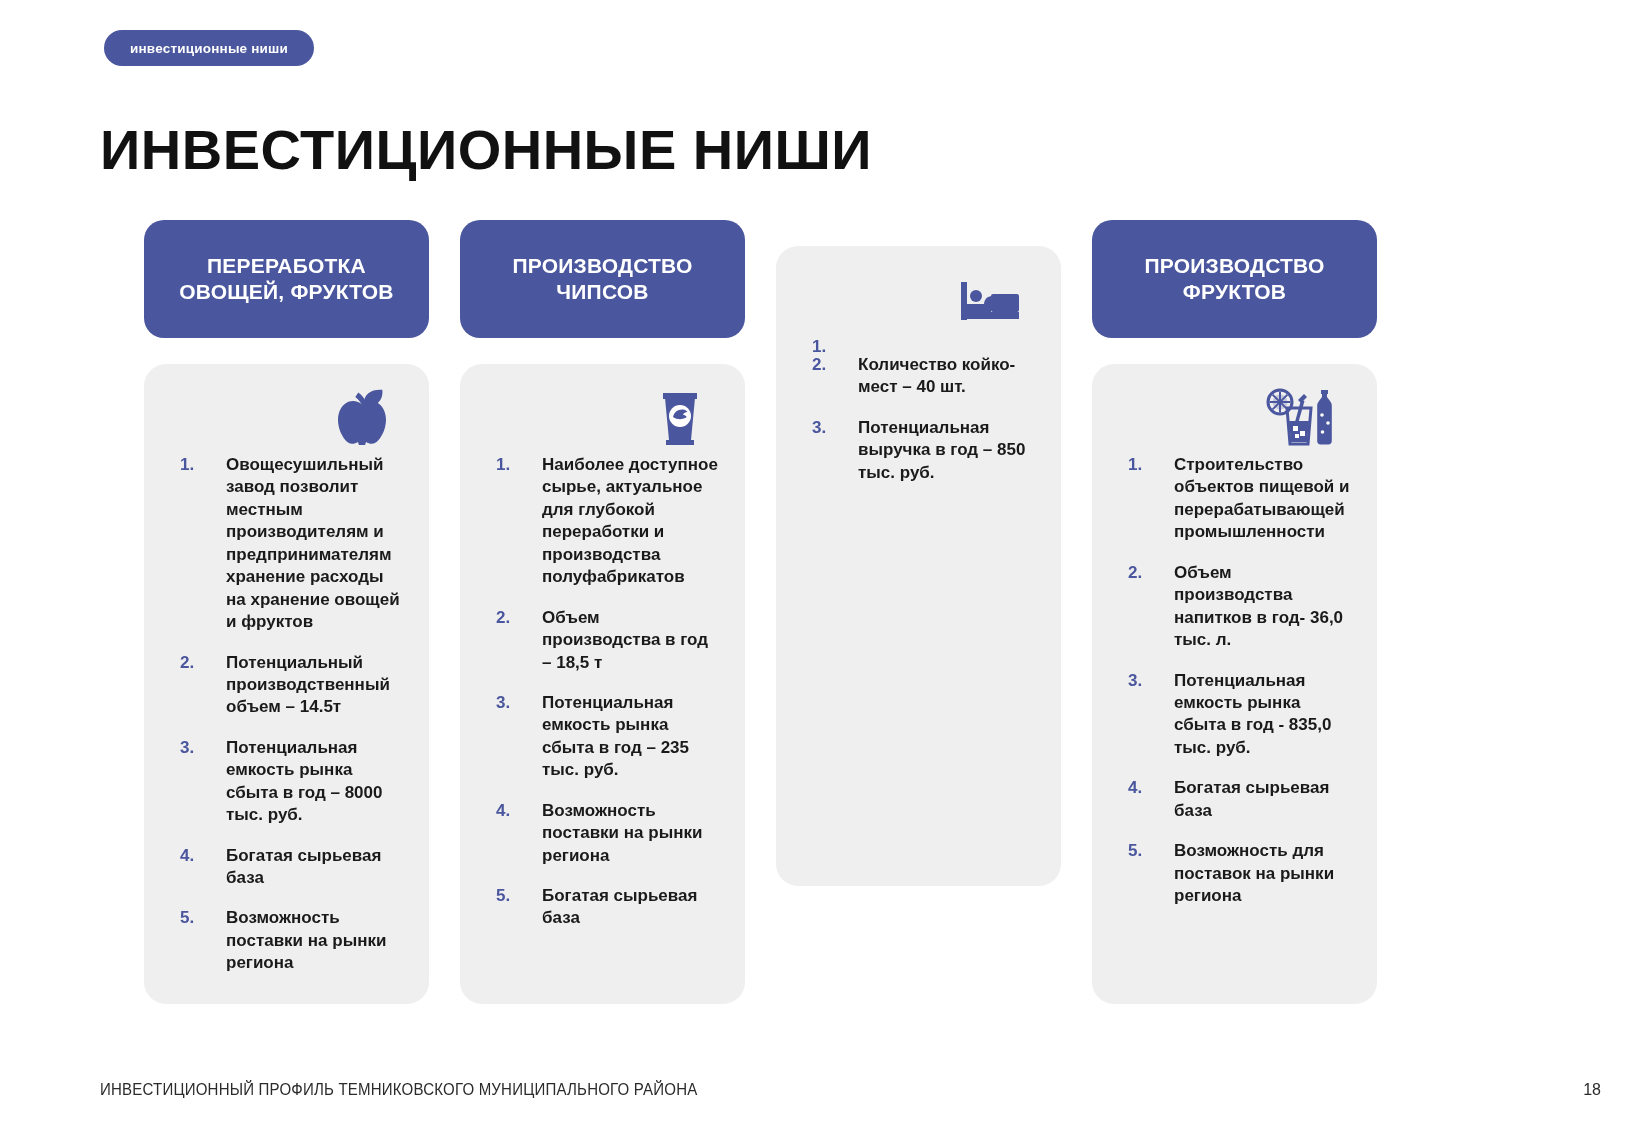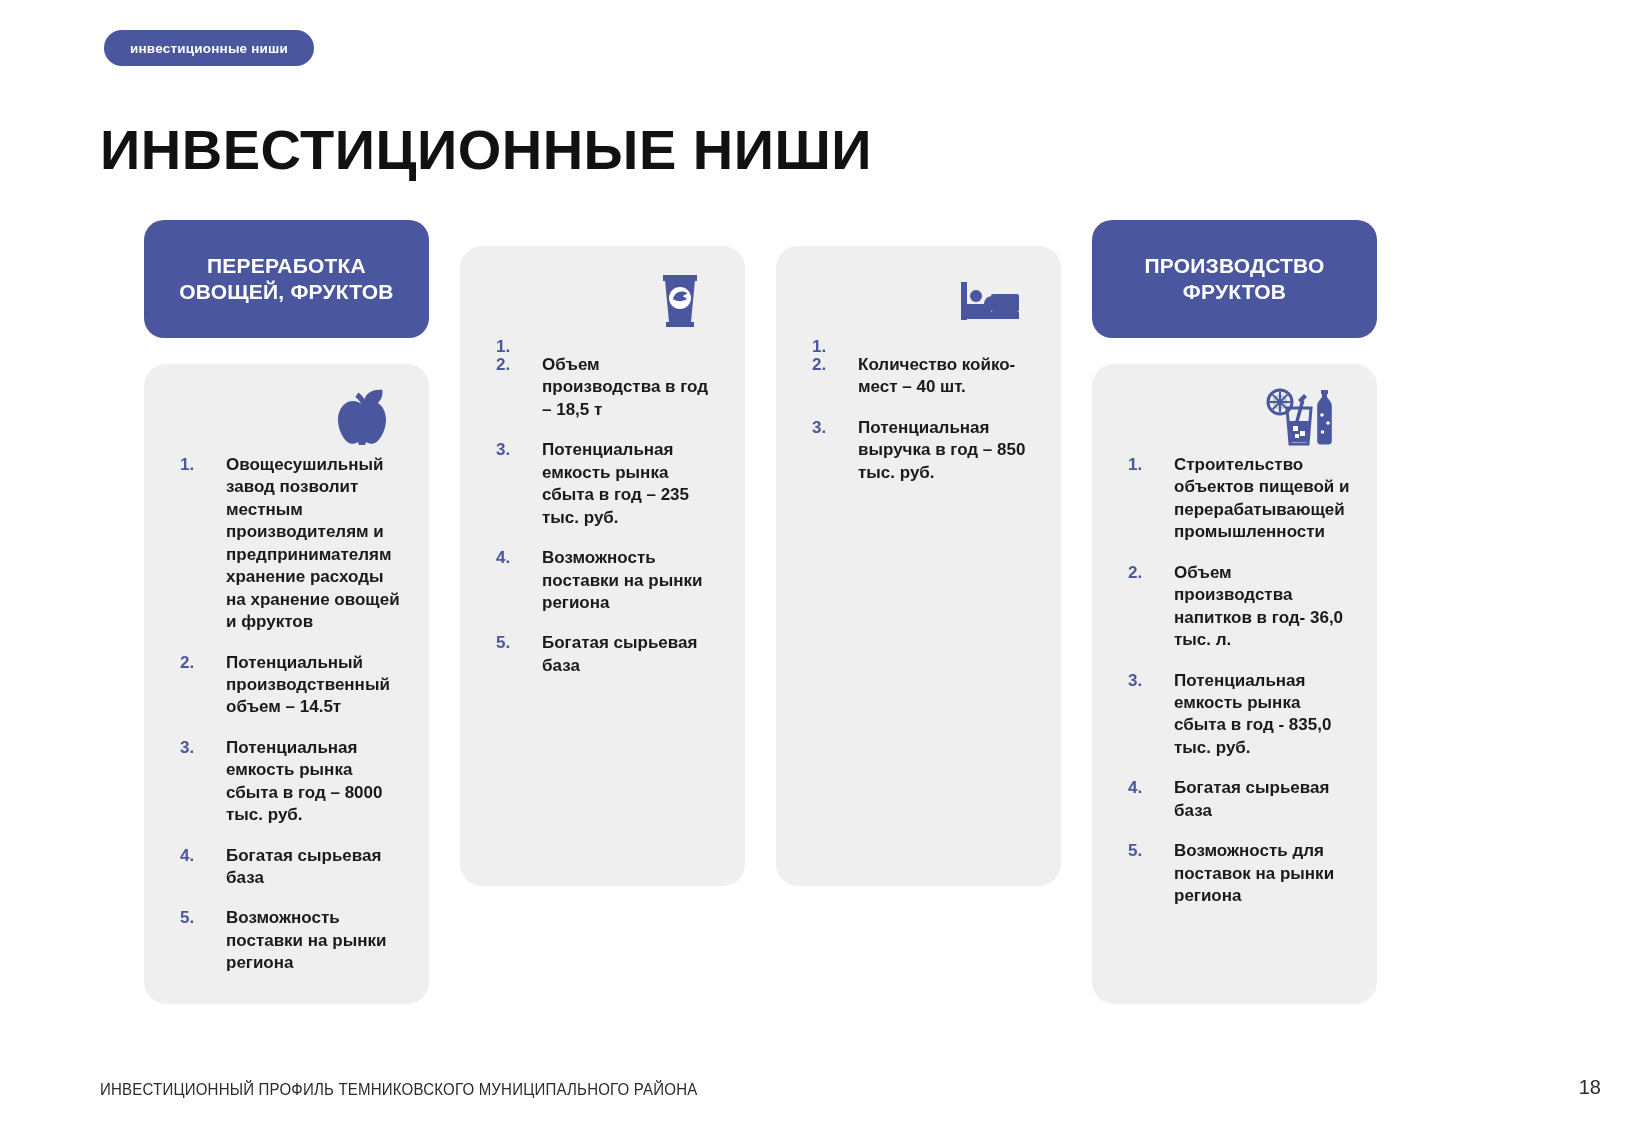--- a/index.html
+++ b/index.html
@@ -134,21 +134,21 @@
     color: #2b2b2b;
     letter-spacing: 0.2px;
     font-family: "Liberation Sans", sans-serif;
     transform: scaleX(0.94);
     transform-origin: left bottom;
   }
   .footer-page {
     position: absolute;
     right: 24px;
     bottom: 26px;
-    font-size: 20px;
+    font-size: 16px;
     color: #2b2b2b;
   }
 </style>
 </head>
 <body>
 
 <div class="kicker-pill">
   <span>инвестиционные ниши</span>
 </div>
 
@@ -189,35 +189,39 @@
         </li>
         <li>
           <span class="num">5.</span>
           <span>Возможность поставки на рынки региона</span>
         </li>
       </ol>
     </div>
   </div>
 
   <div class="column">
+    <div class="col-head">
+      <span>ПРОИЗВОДСТВО ЧИПСОВ</span>
+    </div>
     <div class="col-body">
       <div class="icon-row">
         <span>
           <svg width="50" height="58" viewBox="0 0 50 58" aria-hidden="true">
             <path d="M10 9h30l-4 42H14z" fill="#4a569d"></path>
             <rect x="8" y="4" width="34" height="6" fill="#4a569d"></rect>
             <rect x="11" y="51" width="28" height="5" fill="#4a569d"></rect>
             <circle cx="25" cy="27" r="11" fill="#ffffff"></circle>
             <path d="M18 28c1-5 5-8 10-7.5 2 .2 3.6 1.2 4.6 2.6-2.2.1-3.8 1.1-4.6 2.6 1.6.3 3 1.1 3.8 2.4-3.6 2.6-9.4 3.1-13.8-.1z" fill="#4a569d"></path>
           </svg>
         </span>
       </div>
       <ol class="list">
         <li>
           <span class="num">1.</span>
+          <span>Наиболее доступное сырье, актуальное для глубокой переработки и производства полуфабрикатов</span>
         </li>
         <li>
           <span class="num">2.</span>
           <span>Объем производства в год – 18,5 т</span>
         </li>
         <li>
           <span class="num">3.</span>
           <span>Потенциальная емкость рынка сбыта в год – 235 тыс. руб.</span>
         </li>
         <li>

